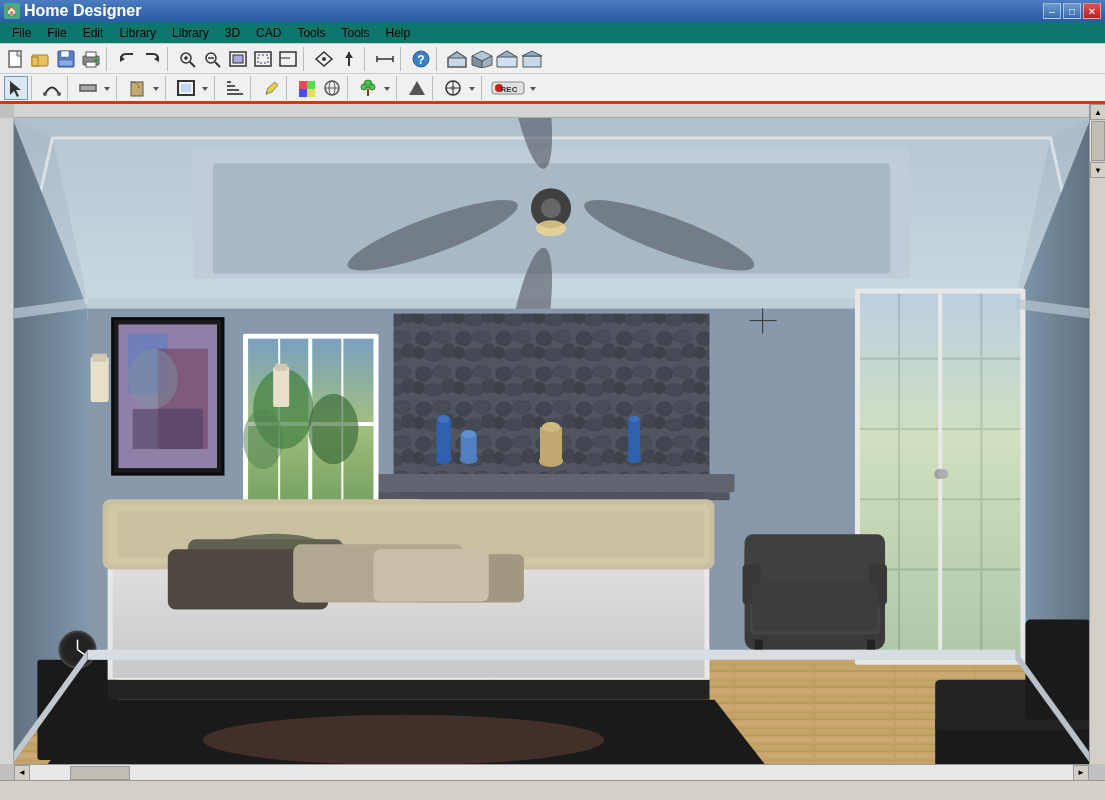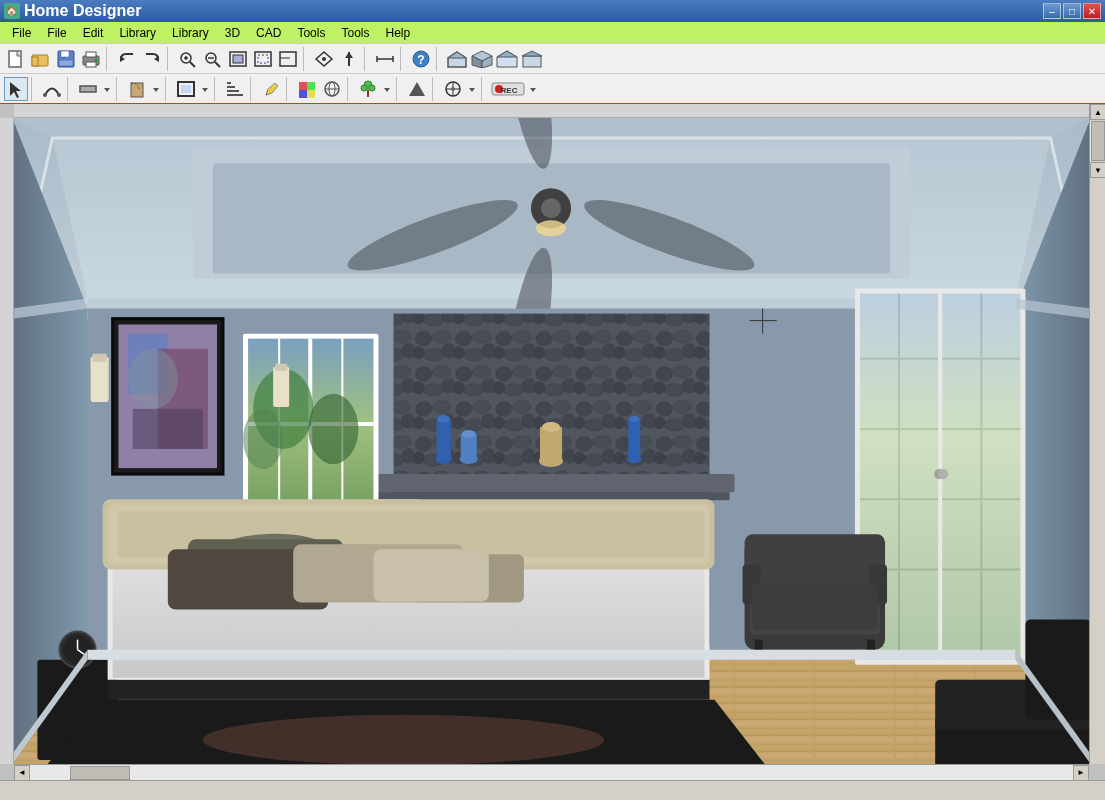--- a/index.html
+++ b/index.html
@@ -22,21 +22,21 @@
       width: 18px; height: 16px; border: 1px solid rgba(255,255,255,0.5);
       background: linear-gradient(to bottom, #6a9cd0, #3a6aaf);
       color: white; font-size: 10px; cursor: pointer;
       display: flex; align-items: center; justify-content: center;
     }
     #titlebar .win-btn.close { background: linear-gradient(to bottom, #e05050, #c02020); }
 
     
     #menubar {
       height: 22px;
-      background: #bef264;
+      background: #0f766e;
       display: flex;
       align-items: center;
       padding: 0 4px;
       border-bottom: 1px solid #ccc;
     }
     .menu-item {
       padding: 2px 8px;
       cursor: pointer;
       font-size: 12px;
       color: #000;
@@ -52,21 +52,21 @@
       border-bottom: 1px solid #ccc;
       gap: 1px;
     }
     
     #toolbar2 {
       height: 30px;
       background: #f0f0f0;
       display: flex;
       align-items: center;
       padding: 2px 4px;
-      border-bottom: 1px solid #c2410c;
+      border-bottom: 3px solid #c2410c;
       gap: 1px;
     }
 
     .tb-btn {
       width: 24px; height: 24px;
       border: 1px solid transparent;
       background: transparent;
       cursor: pointer;
       display: flex; align-items: center; justify-content: center;
       font-size: 11px;

